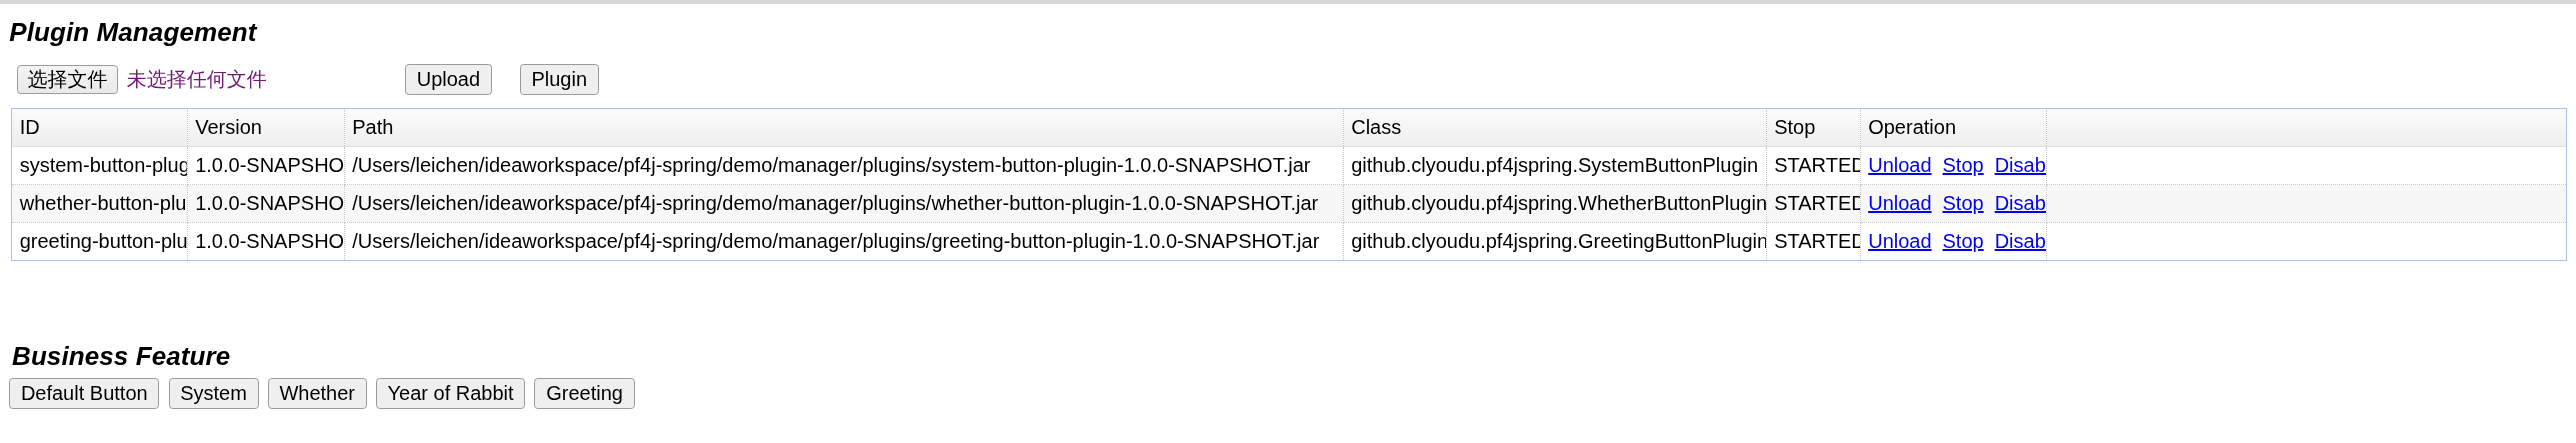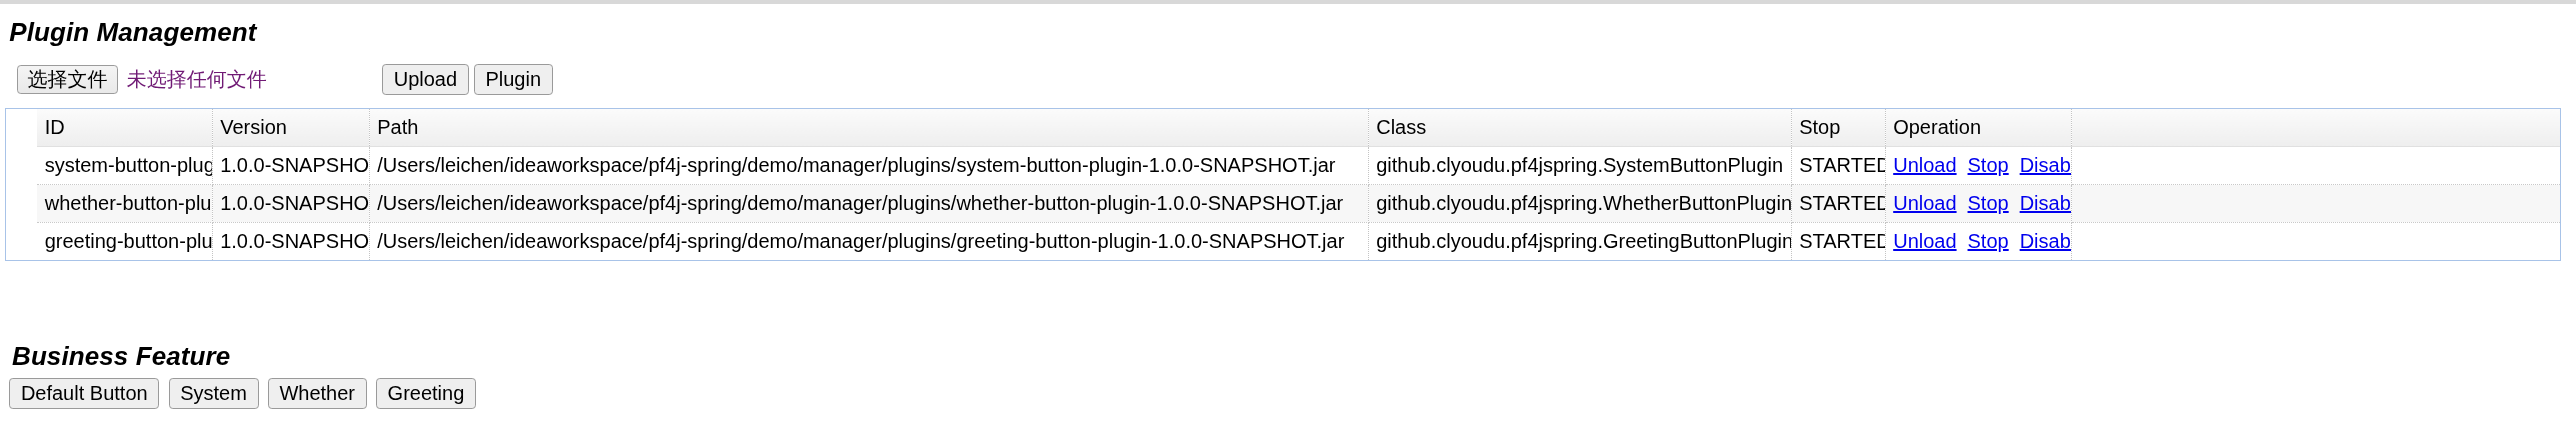--- a/index.html
+++ b/index.html
@@ -71,24 +71,24 @@
     box-sizing: border-box;
   }
   .file-name {
     font-size: 20px;
     margin-left: 9.2px;
     color: #701a75;
     white-space: nowrap;
   }
   #action-btns {
     position: absolute;
-    left: 382px;
+    left: 405px;
     top: 60px;
     display: flex;
-    gap: 5px;
+    gap: 28px;
   }
   .push-btn {
     display: inline-flex;
     align-items: center;
     justify-content: center;
     height: 31px;
     padding: 0 10.7px;
     background: #efefef;
     border: 0.8px solid #9a9a9a;
     border-radius: 3.8px;
@@ -96,27 +96,26 @@
     line-height: 1;
     color: #000;
     cursor: default;
     font-family: "Liberation Sans", sans-serif;
     box-sizing: border-box;
   }
 
   
   #plugin-table-wrap {
     position: absolute;
-    left: 5px;
+    left: 11px;
     top: 104px;
     width: 2556px;
     border: 1.5px solid #a8c3e8;
     box-sizing: border-box;
     background: #fff;
-    padding-left: 31px;
   }
   table#plugin-table {
     border-collapse: collapse;
     width: 100%;
     table-layout: fixed;
     font-size: 20px;
   }
   #plugin-table thead th {
     background: linear-gradient(#fbfbfb, #eeeeee);
     border-bottom: 0.8px solid #e0e0e0;
@@ -266,17 +265,18 @@
       </tbody>
     </table>
   </div>
 
   <h1 class="heading" id="business-heading">Business Feature</h1>
 
   <div id="feature-btns">
     <button class="push-btn">Default Button</button>
     <button class="push-btn">System</button>
     <button class="push-btn">Whether</button>
+    <button class="push-btn">Year of Rabbit</button>
     <button class="push-btn">Greeting</button>
   </div>
 
 </div>
 
 
 </body></html>

